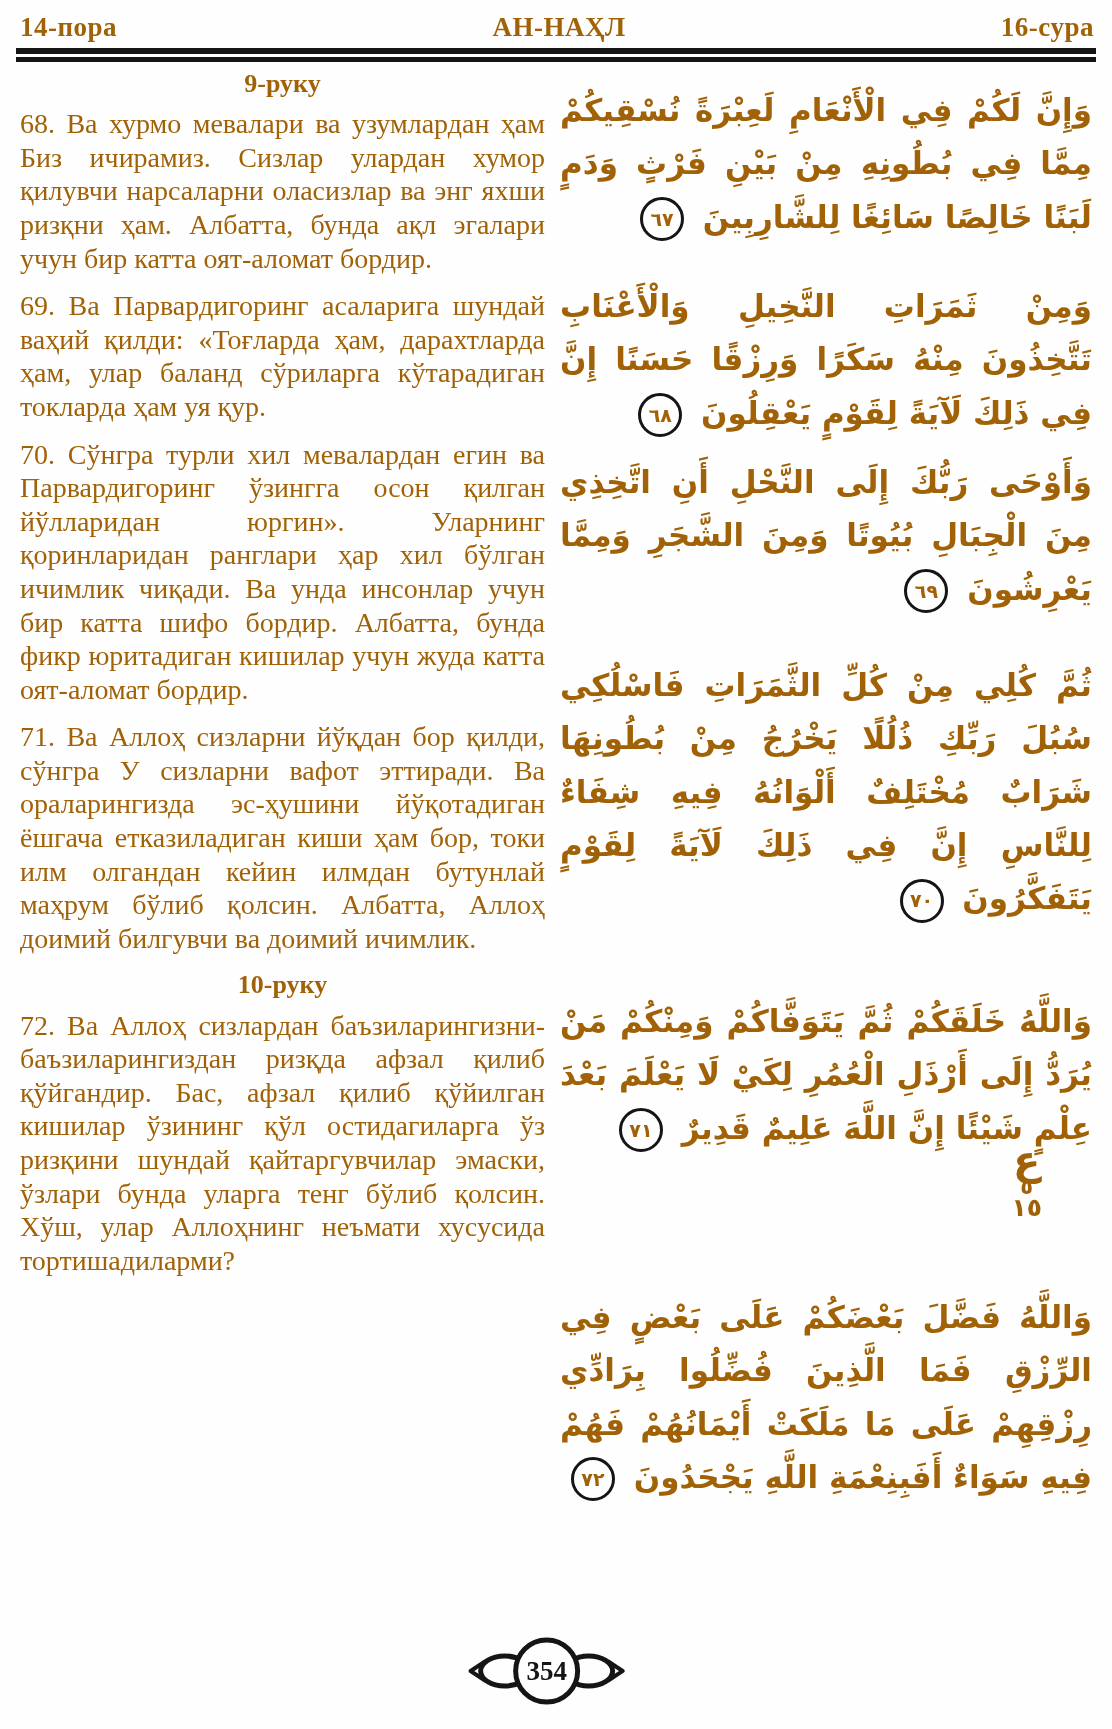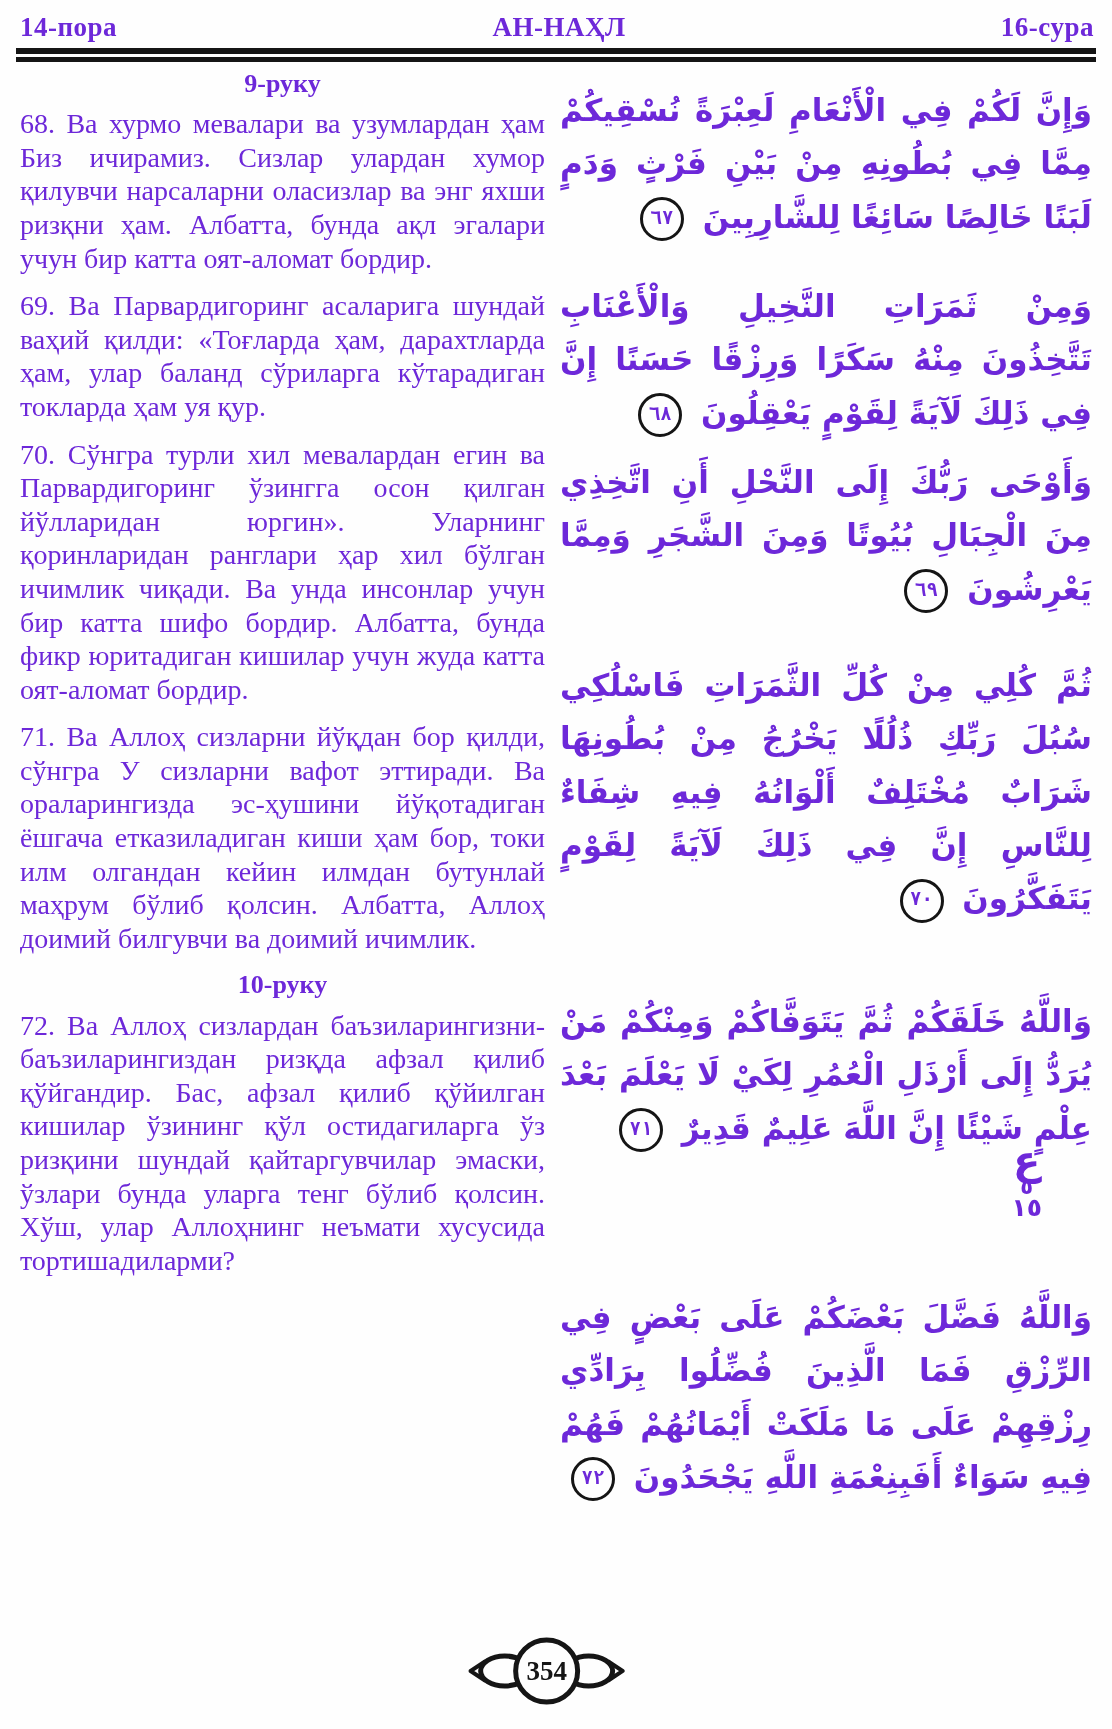--- a/index.html
+++ b/index.html
@@ -2,21 +2,21 @@
 <html lang="uz"><head>
 <meta charset="utf-8">
 <style>
   html, body { margin: 0; padding: 0; background: #ffffff; }
   .page {
     position: relative;
     width: 1112px;
     height: 1729px;
     margin: 0 auto;
     background: #fefefe;
-    color: #6d28d9;
+    color: #a16207;
     font-family: "Liberation Serif", "DejaVu Serif", serif;
     overflow: hidden;
   }
   
   .header {
     display: flex;
     justify-content: space-between;
     align-items: baseline;
     padding: 12px 18px 0 20px;
     font-size: 27px;
@@ -65,21 +65,20 @@
     align-items: center;
     justify-content: center;
     width: 38px;
     height: 38px;
     border: 3px solid #151515;
     border-radius: 50%;
     font-size: 19px;
     font-weight: bold;
     vertical-align: middle;
     margin-right: 8px; 
-    font-family: Liberation Mono, monospace;
   }
   .ruku-marker {
     position: absolute;
     top: 1078px;
     right: 50px;
     text-align: center;
     line-height: 0.9;
     font-weight: bold;
   }
   .ruku-marker .rm-letter { display: block; font-size: 40px; }

